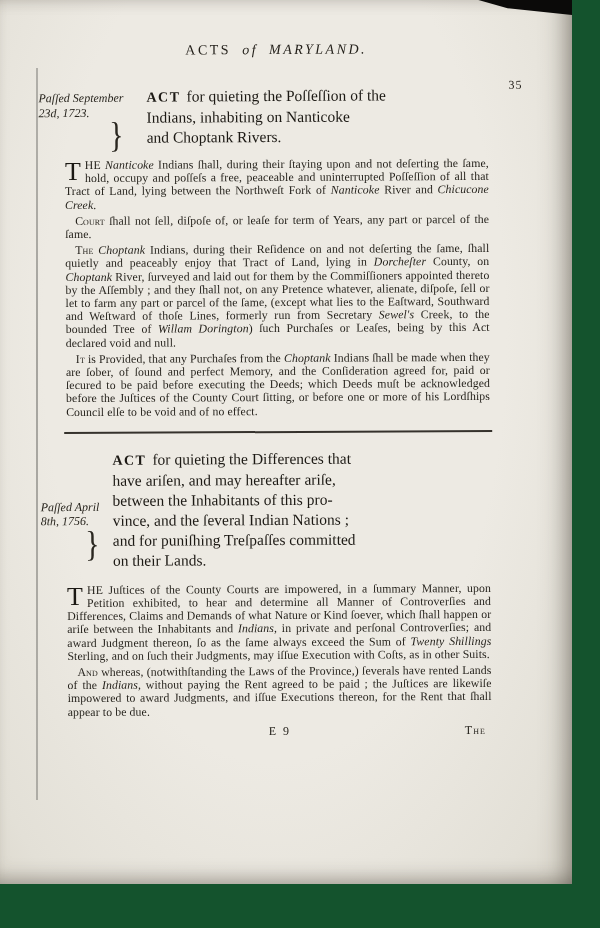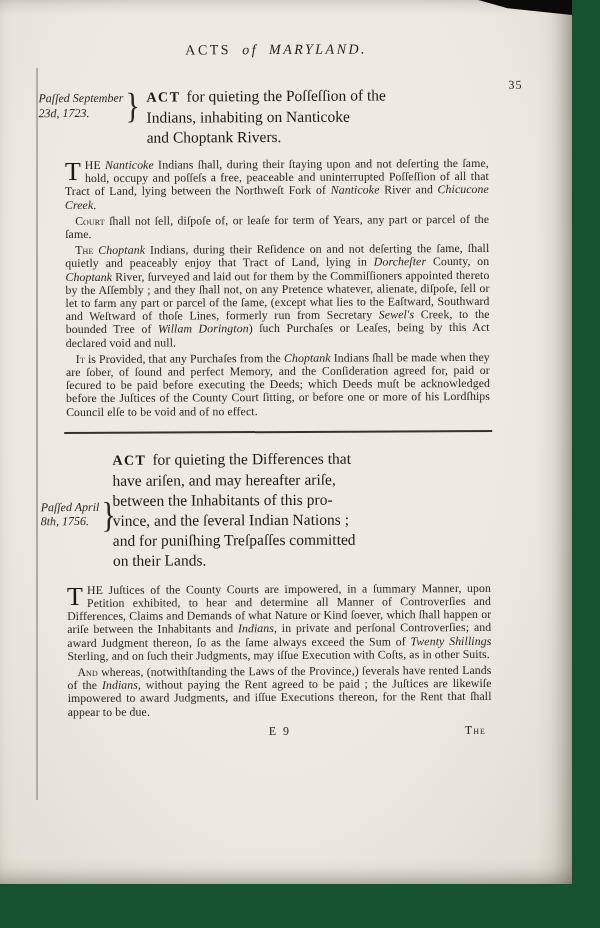--- a/index.html
+++ b/index.html
@@ -31,21 +31,21 @@
     transform: rotate(-0.3deg);
   }
   
   .running-head { position:relative; text-align:center; height:22px; margin-bottom:24px; }
   .head-title { font-size:14px; letter-spacing:2.5px; word-spacing:5px; color:#211e18; }
   .page-num { position:absolute; right:-34px; top:3px; font-size:12px; letter-spacing:1px;margin-top:36px; }
   
   .act-heading { position:relative; margin-bottom:10px; }
   .act1 .act-heading { min-height:62px; }
   .act2 .act-heading { min-height:122px; margin-bottom:12px; }
-  .act-note { position:absolute; left:-26px; display:flex; align-items:flex-start; }
+  .act-note { position:absolute; left:-26px; display:flex; align-items:flex-end;flex-direction:column; }
   .act1 .act-note { top:4px; }
   .act2 .act-note { top:50px; }
   .note-lines { white-space:pre-line; font-style:italic; font-size:12px; line-height:14.5px; color:#2a2720; }
   .brace { font-size:30px; line-height:30px; transform:scaleY(1.2); margin-left:2px; color:#2a2720; }
   .act-title { font-size:15.5px; line-height:20px; color:#1c1914; }
   .act1 .act-title { margin-left:82px; width:316px; }
   .act2 .act-title { margin-left:46px; width:340px; }
   .act-lead { font-size:14px; font-weight:bold; letter-spacing:1.5px; margin-right:6px; }
   .title-lines { white-space:pre-line; }
   

